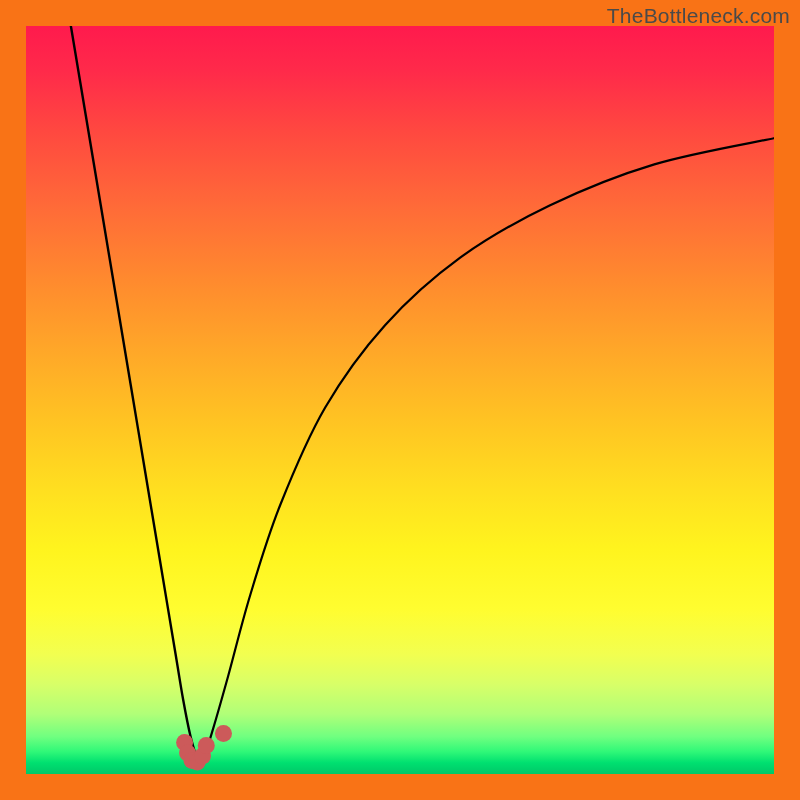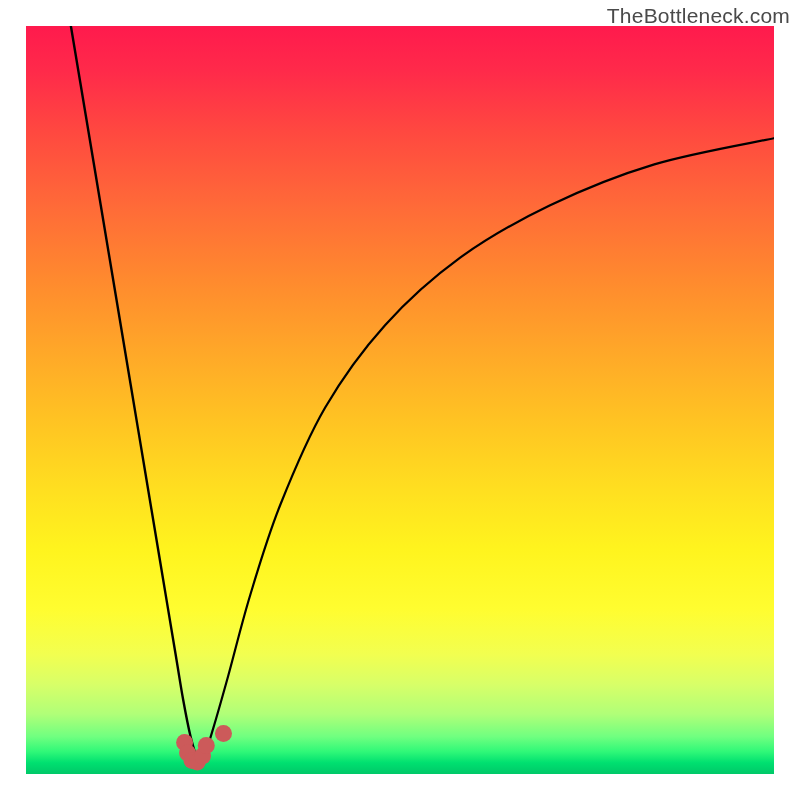--- a/index.html
+++ b/index.html
@@ -9,21 +9,21 @@
     height: 800px;
     overflow: hidden;
     background: #000;
     font-family: Arial, Helvetica, sans-serif;
   }
   .frame {
     position: absolute;
     top: 0; left: 0;
     width: 800px;
     height: 800px;
-    background: #ffffff;
+    background: #f97316;
   }
   .plot {
     position: absolute;
     top: 26px;
     left: 26px;
     width: 748px;
     height: 748px;
     overflow: hidden;
   }
   .gradient {

